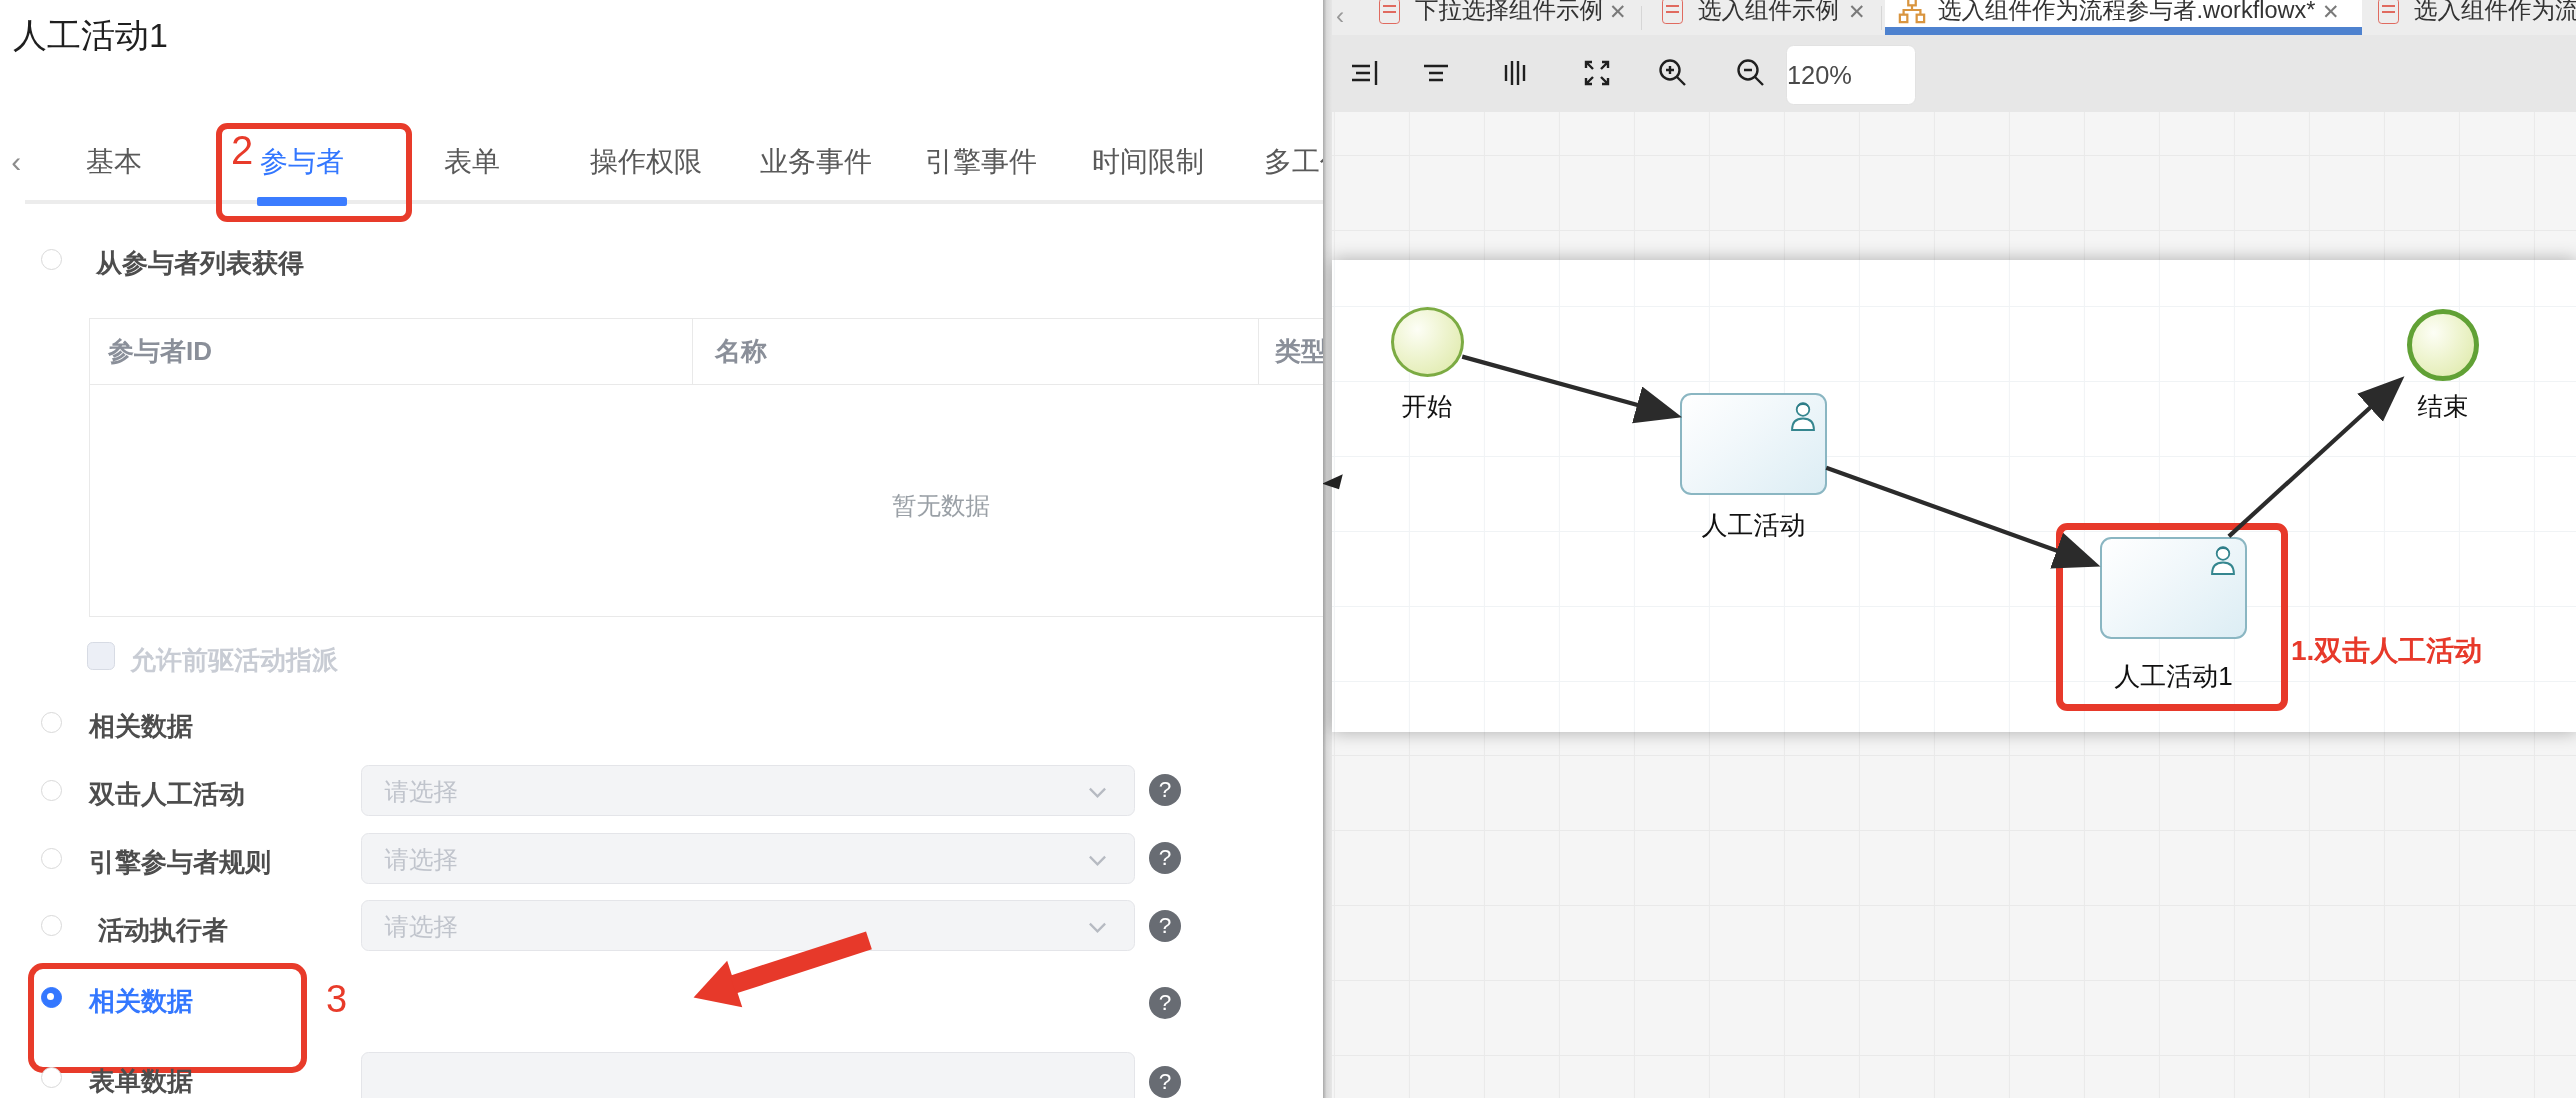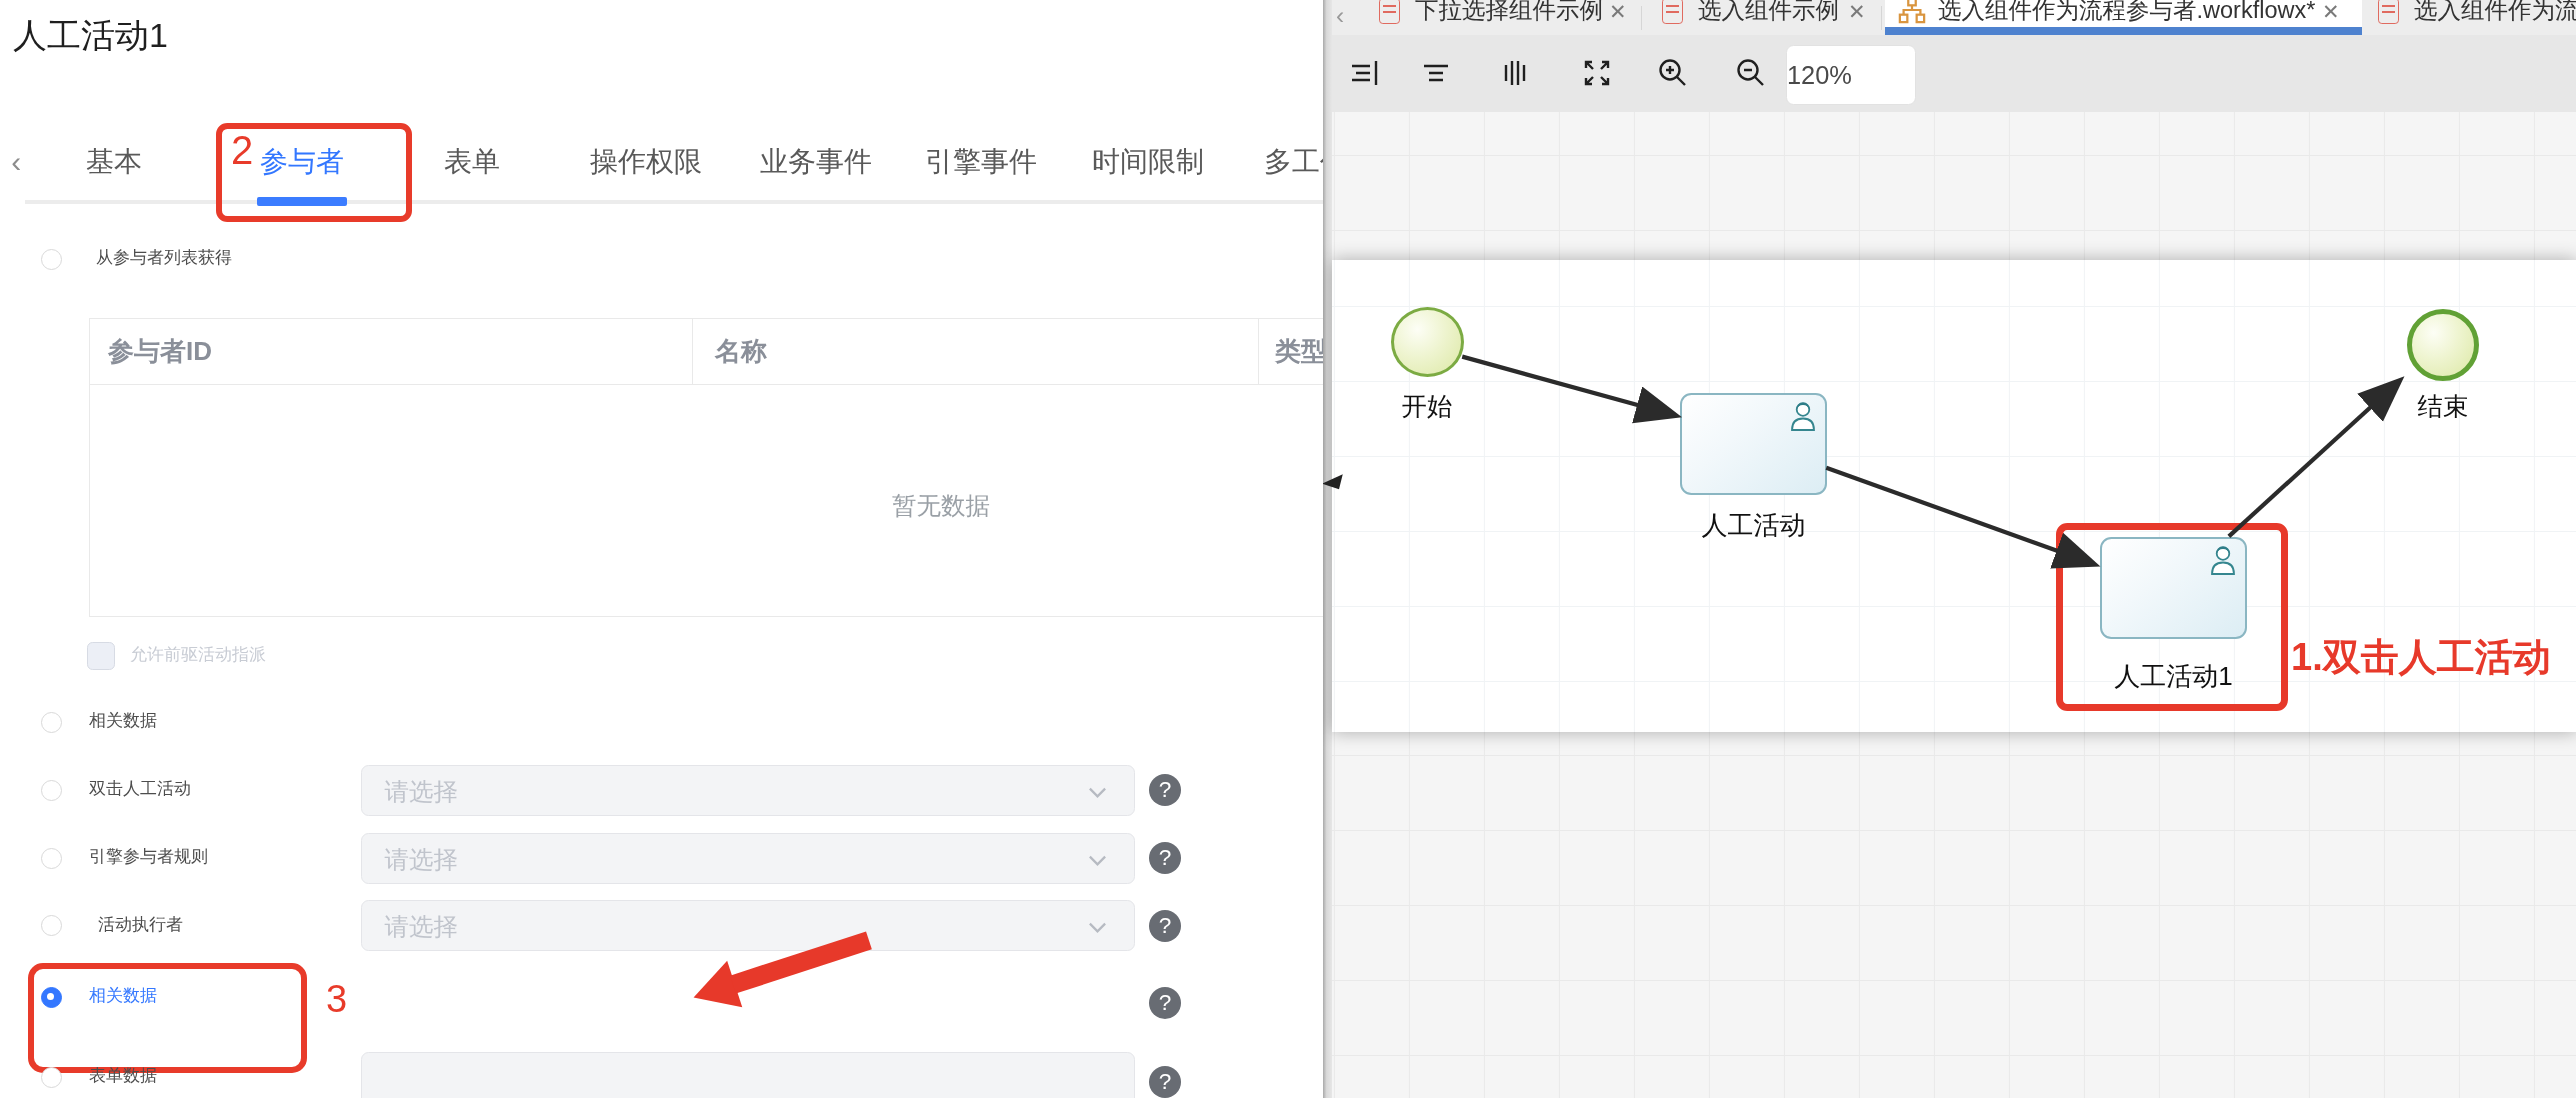--- a/index.html
+++ b/index.html
@@ -14,21 +14,21 @@
   .lp-tab{top:139px;height:45px;line-height:45px;font-size:28px;color:#595959;white-space:nowrap;}
   .lp-tab.active{color:#3377ff;}
   .lp-step2{left:231px;top:128px;font-size:40px;color:#e83b2a;}
   .lp-tabline{left:24.5px;top:200px;width:1300px;height:3.8px;background:#ececec;}
   .lp-ink{left:257px;top:197px;width:90px;height:8.5px;background:#3b7cff;border-radius:1.9px;}
   .lp-tabbox{left:216px;top:123px;width:184px;height:87px;border:6.6px solid #e83b2a;border-radius:11.3px;background:transparent;}
 
   .radio{width:21px;height:21px;border:1.9px solid #d9d9d9;border-radius:50%;background:#fff;box-sizing:border-box;}
   .radio.selected{border:1.9px solid #3377ff;background:#3377ff;position:relative;}
   .radio.selected::after{content:"";position:absolute;left:4.7px;top:4.7px;width:7.5px;height:7.5px;border-radius:50%;background:#fff;}
-  .opt-label{font-size:17px;color:#4d4d4d;white-space:nowrap;}
+  .opt-label{font-size:26px;color:#4d4d4d;white-space:nowrap;font-weight:bold;}
   .opt-label.blue{color:#3377ff;}
   .opt-label.dim{color:#c8ccd4;}
 
   .lp-table-top{left:89px;top:318px;width:1235px;height:0.9px;background:#e9e9e9;}
   .lp-table-left{left:89px;top:318px;width:0.9px;height:298px;background:#e9e9e9;}
   .lp-table-hbot{left:89px;top:384px;width:1235px;height:0.9px;background:#e9e9e9;}
   .lp-table-bot{left:89px;top:616px;width:1235px;height:0.9px;background:#e9e9e9;}
   .lp-col-div1{left:692px;top:318px;width:0.9px;height:66px;background:#e9e9e9;}
   .lp-col-div2{left:1258px;top:318px;width:0.9px;height:66px;background:#e9e9e9;}
   .th{top:334px;font-size:26px;font-weight:bold;color:#8a8f99;white-space:nowrap;}
@@ -81,21 +81,21 @@
   .ev.start{left:68px;top:307px;width:73px;height:70px;border:3.8px solid #7cab43;}
   .ev.end{left:1084px;top:309px;width:72px;height:72px;border:5.6px solid #61a135;}
   .node{width:147px;height:102px;border:2.8px solid #8ab6c2;border-radius:11.3px;box-sizing:border-box;
         background:linear-gradient(140deg,#ffffff 0%,#f2f8fb 40%,#dcedf4 100%);}
   .node.a1{left:357px;top:393px;}
   .node.a2{left:777px;top:537px;}
   .person{position:absolute;right:5.6px;top:3.8px;width:32px;height:34px;}
   .node-label{font-size:26px;color:#111;text-align:center;white-space:nowrap;}
   .ev-label{font-size:25.4px;color:#111;text-align:center;white-space:nowrap;}
   .rp-redbox{left:733px;top:523px;width:218px;height:174px;border:7.5px solid #e7392a;border-radius:11.3px;}
-  .rp-rednote{left:968px;top:632px;font-size:38px;font-weight:bold;color:#e7392a;white-space:nowrap;}
+  .rp-rednote{left:968px;top:632px;font-size:28px;font-weight:bold;color:#e7392a;white-space:nowrap;}
 
   svg.overlay{position:absolute;left:0;top:0;pointer-events:none;}
 </style>
 </head>
 <body>
 
 <div id="page">
 
   <div id="left-panel" class="abs">
     <div class="abs lp-title">人工活动1</div>

